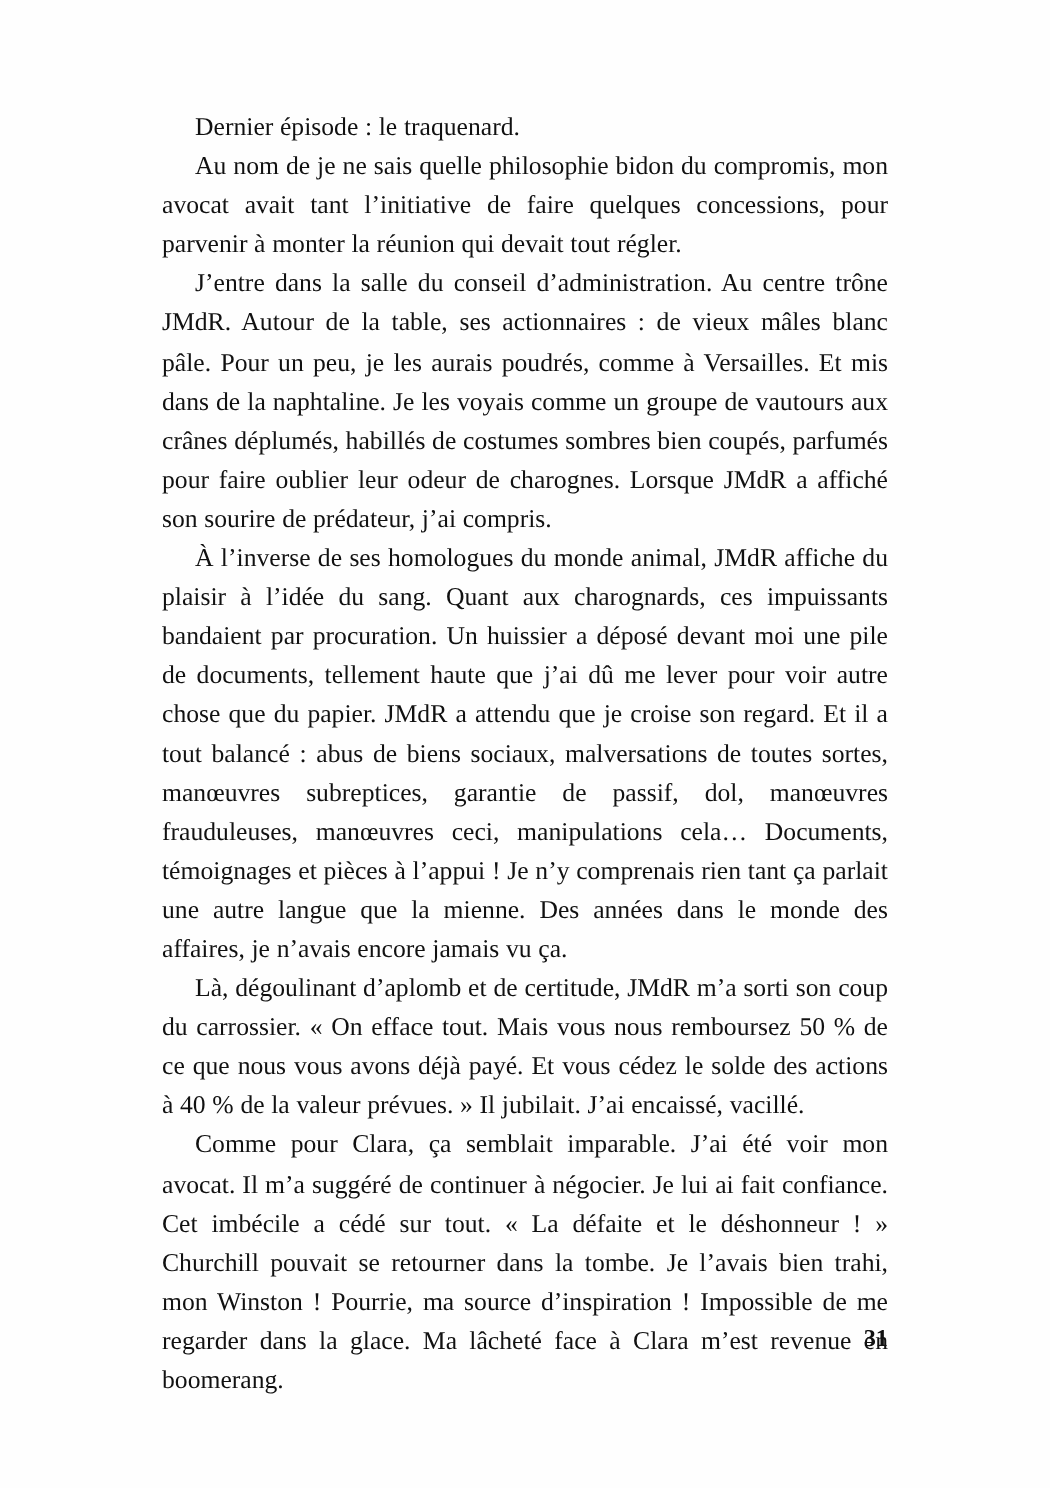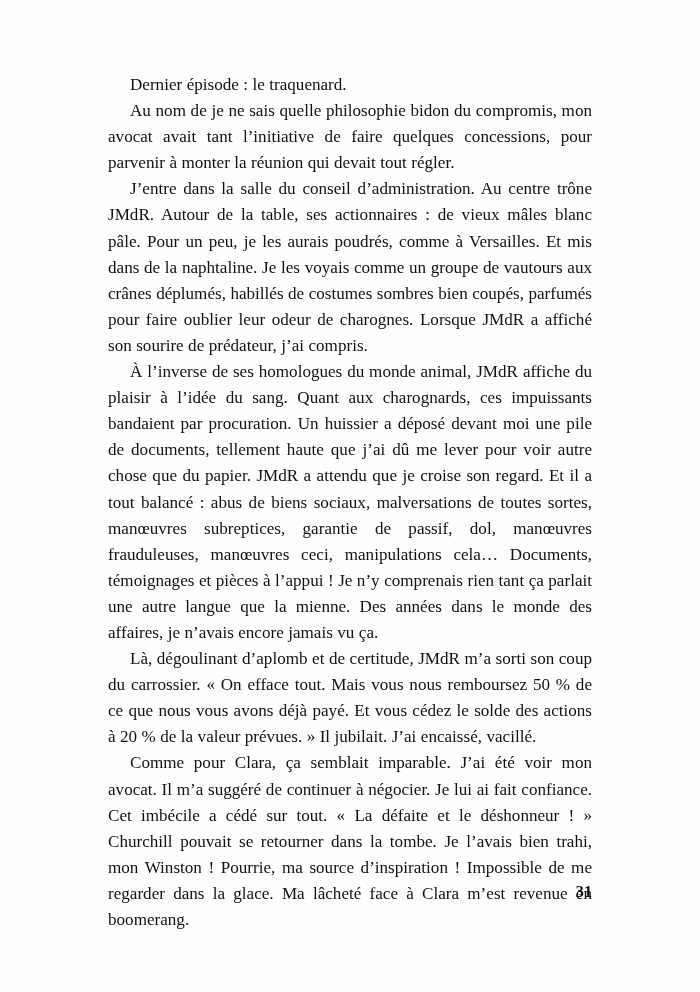--- a/index.html
+++ b/index.html
@@ -54,19 +54,19 @@
 </head>
 <body>
 
 <div class="page">
 
   <div class="text-block">
     <p class="para">Dernier épisode : le traquenard.</p>
     <p class="para">Au nom de je ne sais quelle philosophie bidon du compromis, mon avocat avait tant l’initiative de faire quelques concessions, pour parvenir à monter la réunion qui devait tout régler.</p>
     <p class="para">J’entre dans la salle du conseil d’administration. Au centre trône JMdR. Autour de la table, ses actionnaires : de vieux mâles blanc pâle. Pour un peu, je les aurais poudrés, comme à Versailles. Et mis dans de la naphtaline. Je les voyais comme un groupe de vautours aux crânes déplumés, habillés de costumes sombres bien coupés, parfumés pour faire oublier leur odeur de charognes. Lorsque JMdR a affiché son sourire de prédateur, j’ai compris.</p>
     <p class="para">À l’inverse de ses homologues du monde animal, JMdR affiche du plaisir à l’idée du sang. Quant aux charognards, ces impuissants bandaient par procuration. Un huissier a déposé devant moi une pile de documents, tellement haute que j’ai dû me lever pour voir autre chose que du papier. JMdR a attendu que je croise son regard. Et il a tout balancé : abus de biens sociaux, malversations de toutes sortes, manœuvres subreptices, garantie de passif, dol, manœuvres frauduleuses, manœuvres ceci, manipulations cela… Documents, témoignages et pièces à l’appui ! Je n’y comprenais rien tant ça parlait une autre langue que la mienne. Des années dans le monde des affaires, je n’avais encore jamais vu ça.</p>
-    <p class="para">Là, dégoulinant d’aplomb et de certitude, JMdR m’a sorti son coup du carrossier. « On efface tout. Mais vous nous remboursez 50 % de ce que nous vous avons déjà payé. Et vous cédez le solde des actions à 20 % de la valeur prévues. » Il jubilait. J’ai encaissé, vacillé.</p>
+    <p class="para">Là, dégoulinant d’aplomb et de certitude, JMdR m’a sorti son coup du carrossier. « On efface tout. Mais vous nous remboursez 50 % de ce que nous vous avons déjà payé. Et vous cédez le solde des actions à 40 % de la valeur prévues. » Il jubilait. J’ai encaissé, vacillé.</p>
     <p class="para">Comme pour Clara, ça semblait imparable. J’ai été voir mon avocat. Il m’a suggéré de continuer à négocier. Je lui ai fait confiance. Cet imbécile a cédé sur tout. « La défaite et le déshonneur ! » Churchill pouvait se retourner dans la tombe. Je l’avais bien trahi, mon Winston ! Pourrie, ma source d’inspiration ! Impossible de me regarder dans la glace. Ma lâcheté face à Clara m’est revenue en boomerang.</p>
   </div>
 
   <div class="folio">31</div>
 
 </div>
 
 </body></html>

